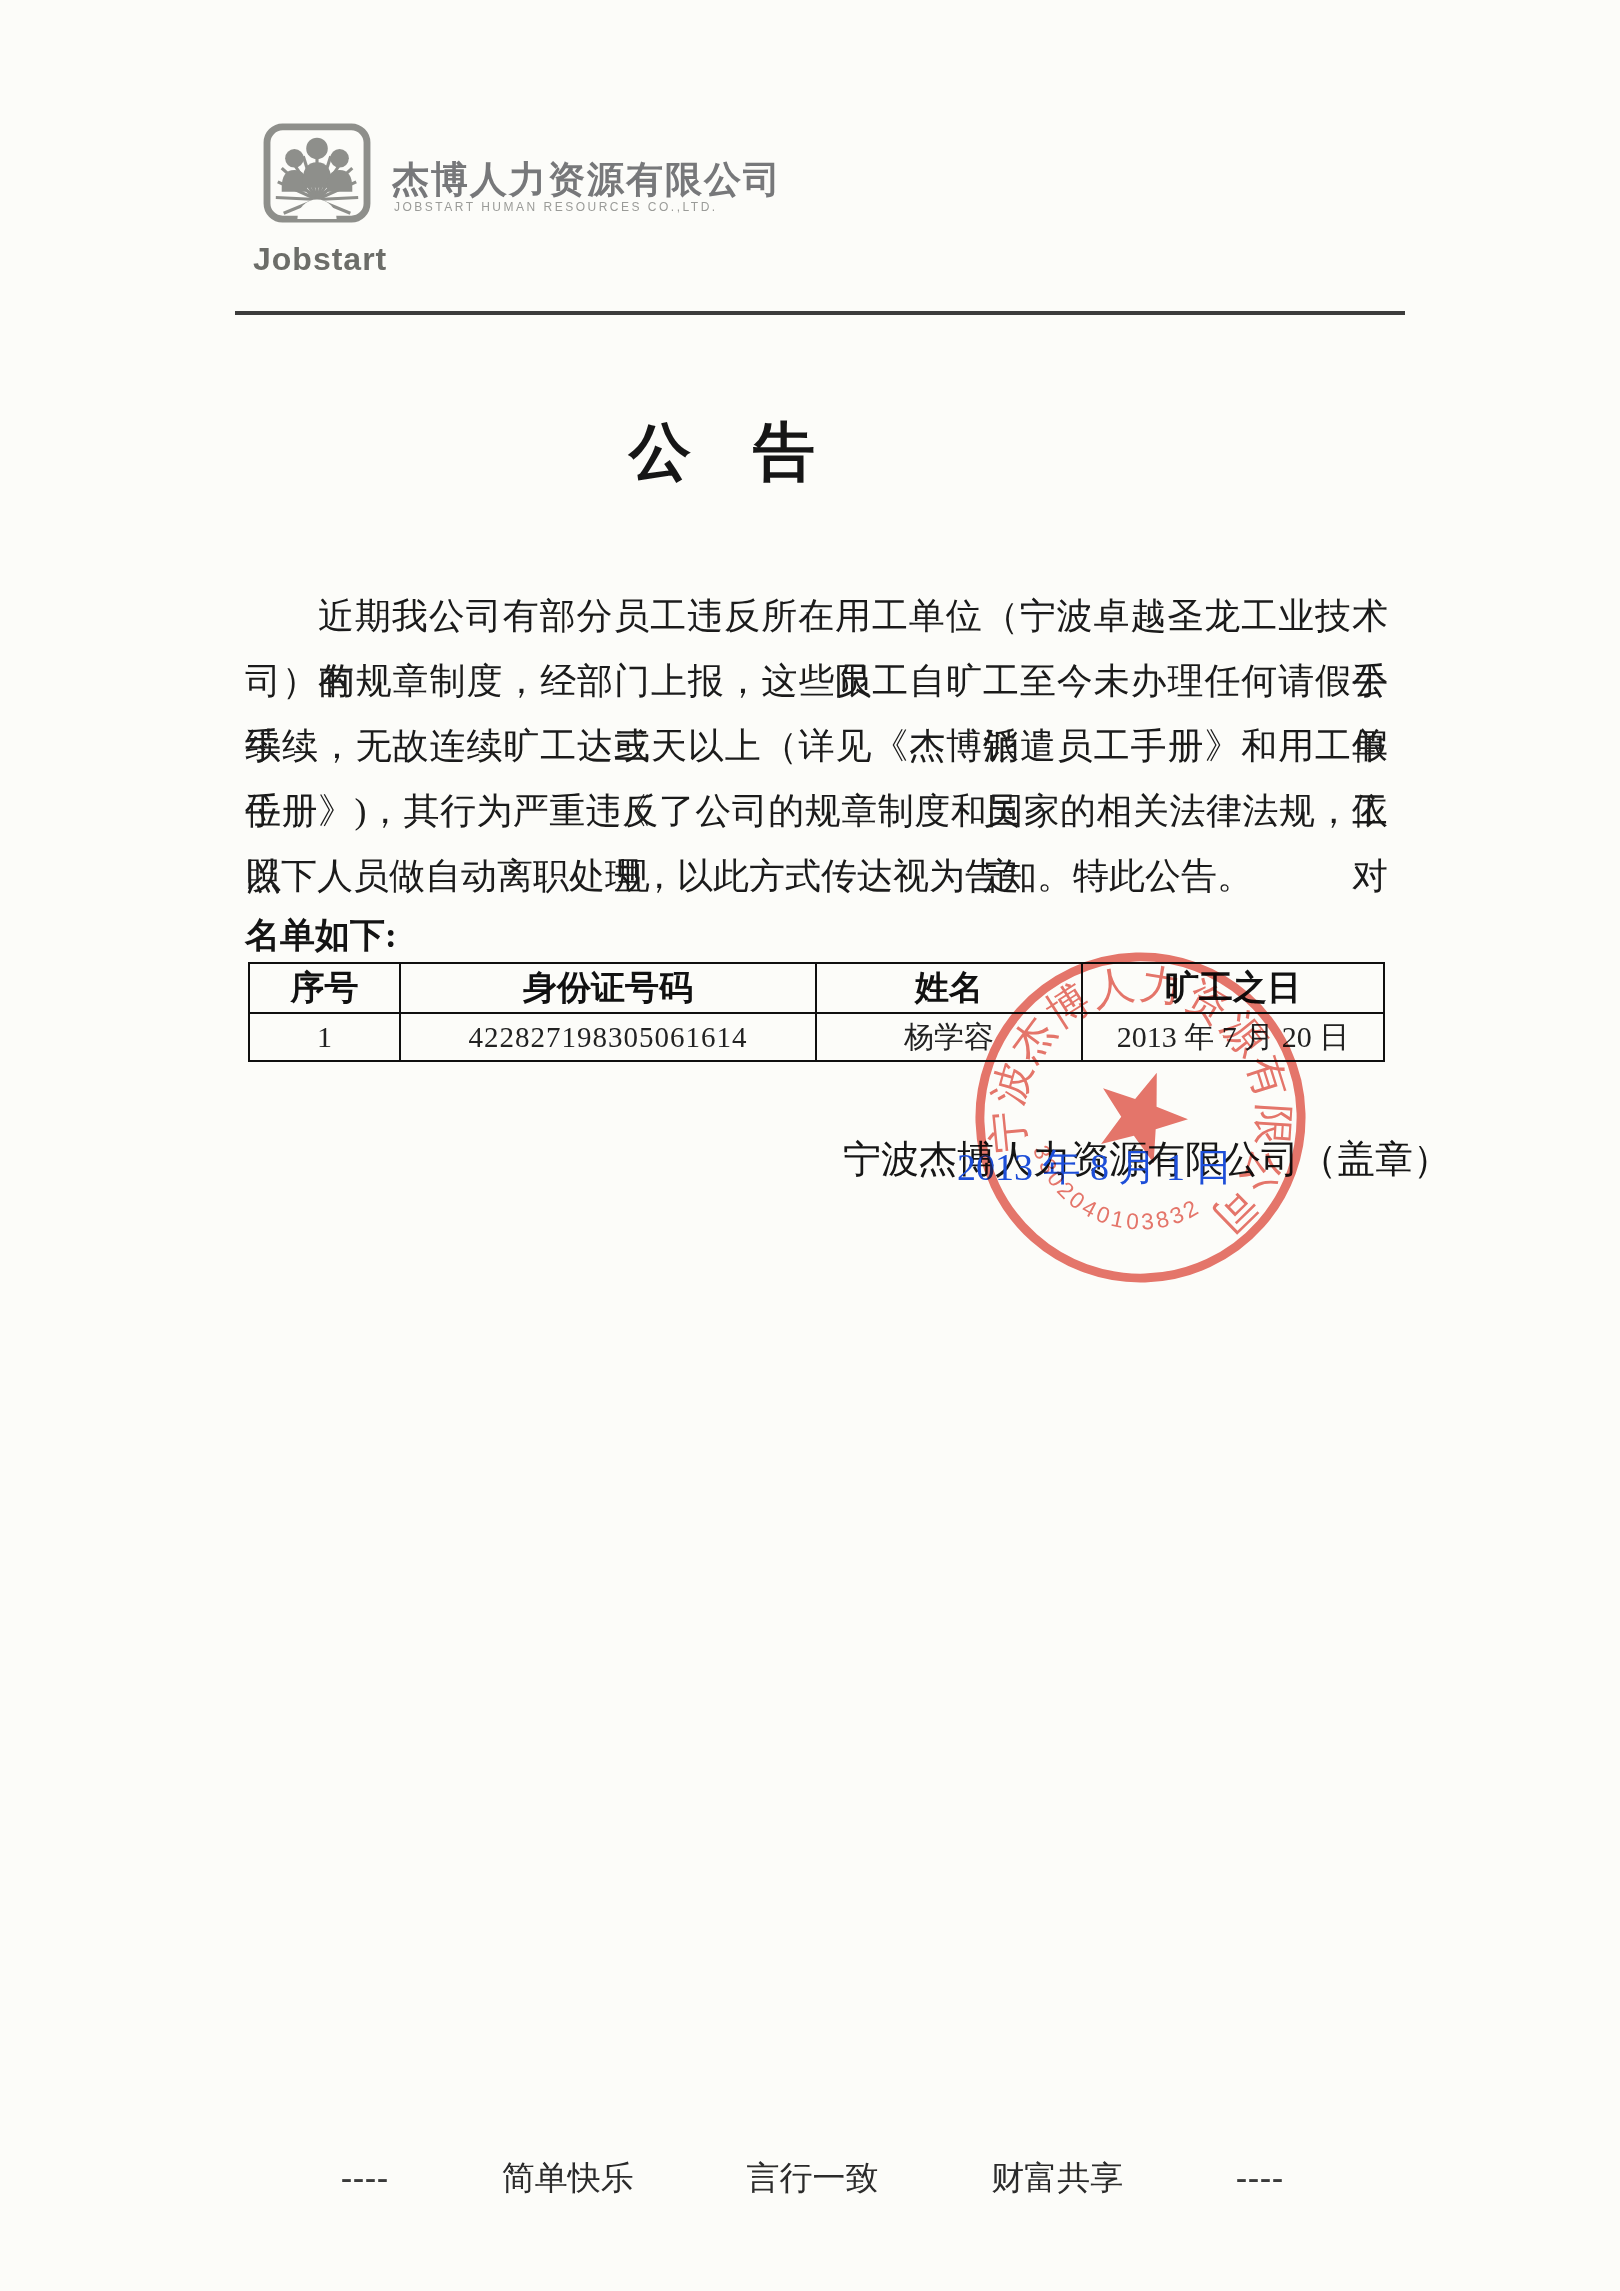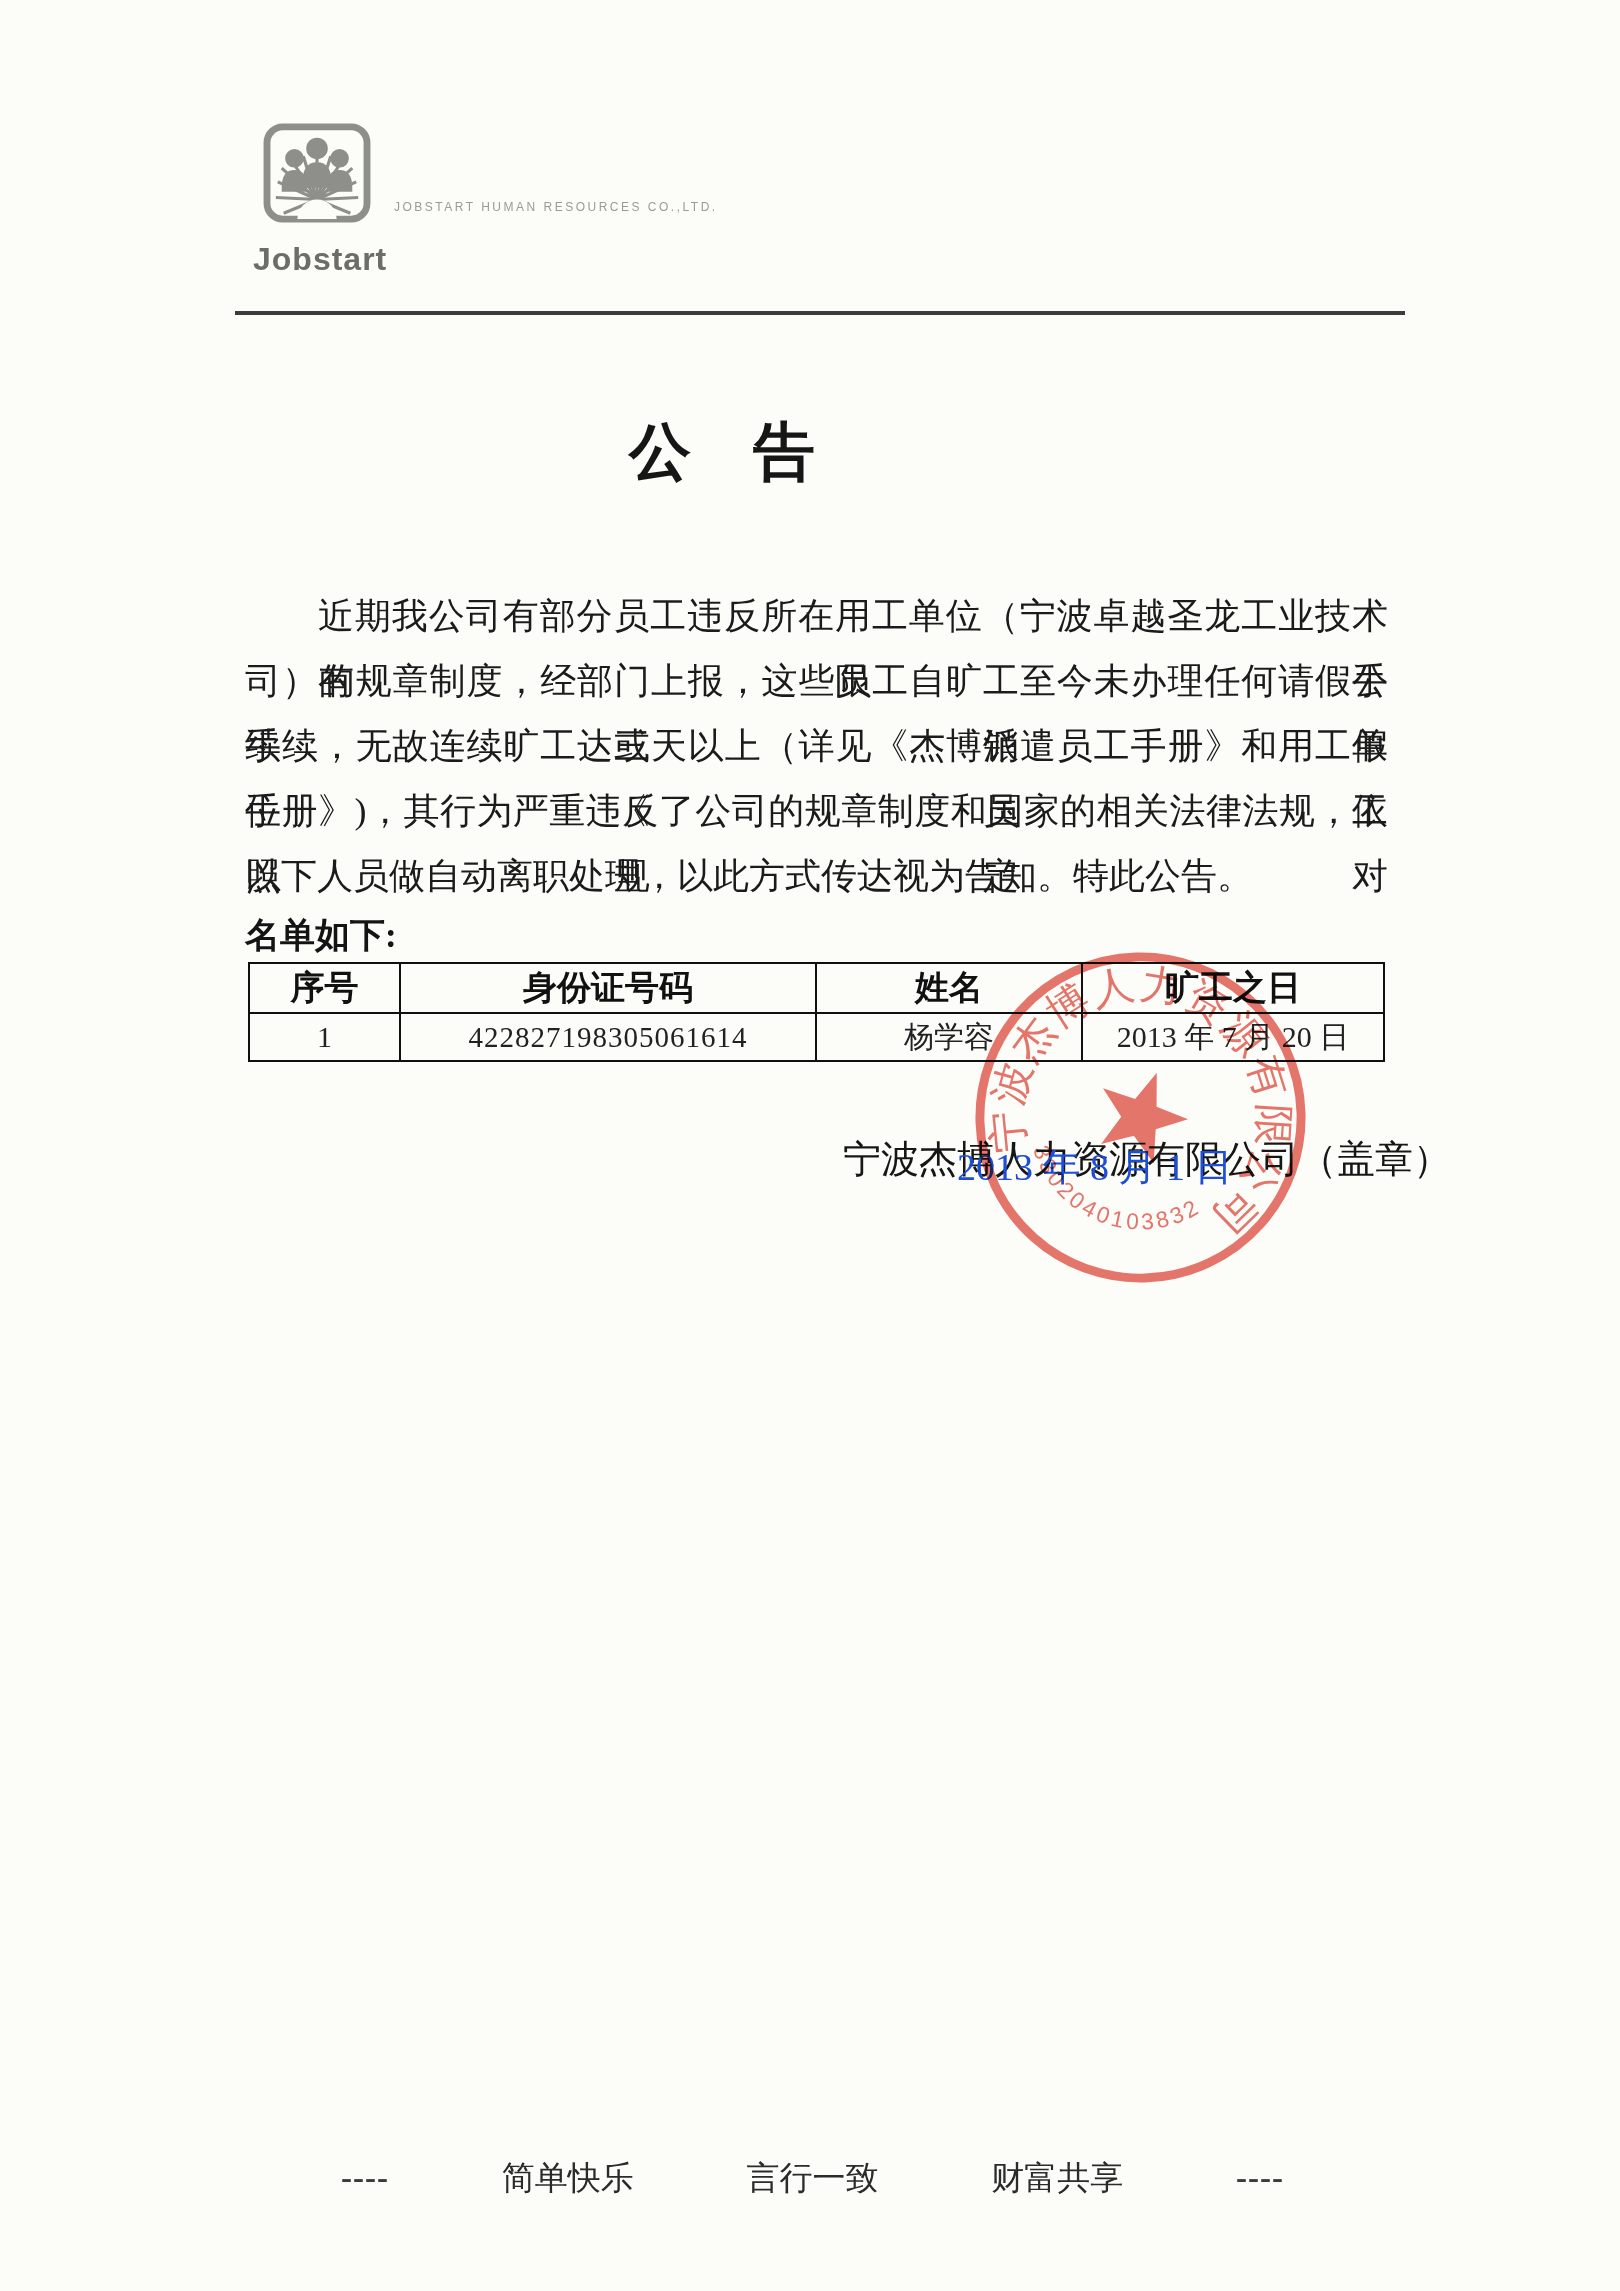--- a/index.html
+++ b/index.html
@@ -121,20 +121,21 @@
         <circle cx="33" cy="36" r="9.5"></circle>
         <path d="M 20 66 Q 20 48 33 48 Q 46 48 46 66 L 46 70 L 20 70 Z"></path>
         <circle cx="56" cy="26" r="11"></circle>
         <path d="M 41 62 Q 41 40 56 40 Q 71 40 71 62 L 71 66 L 41 66 Z"></path>
         <circle cx="79" cy="36" r="9.5"></circle>
         <path d="M 66 66 Q 66 48 79 48 Q 92 48 92 66 L 92 70 L 66 70 Z"></path>
       </g>
     </svg>
     <div class="brand-name">Jobstart</div>
   </div>
+  <div class="company-cn">杰博人力资源有限公司</div>
   <div class="company-en">JOBSTART HUMAN RESOURCES CO.,LTD.</div>
 
   <div class="rule"></div>
 
   <div class="doc-title">公　告</div>
 
   <div class="body-block">
     <div class="body-line jl indent">近期我公司有部分员工违反所在用工单位（宁波卓越圣龙工业技术有限公</div>
     <div class="body-line jl">司）的规章制度，经部门上报，这些员工自旷工至今未办理任何请假手续或销假</div>
     <div class="body-line jl">手续，无故连续旷工达三天以上（详见《杰博派遣员工手册》和用工单位《员工</div>

